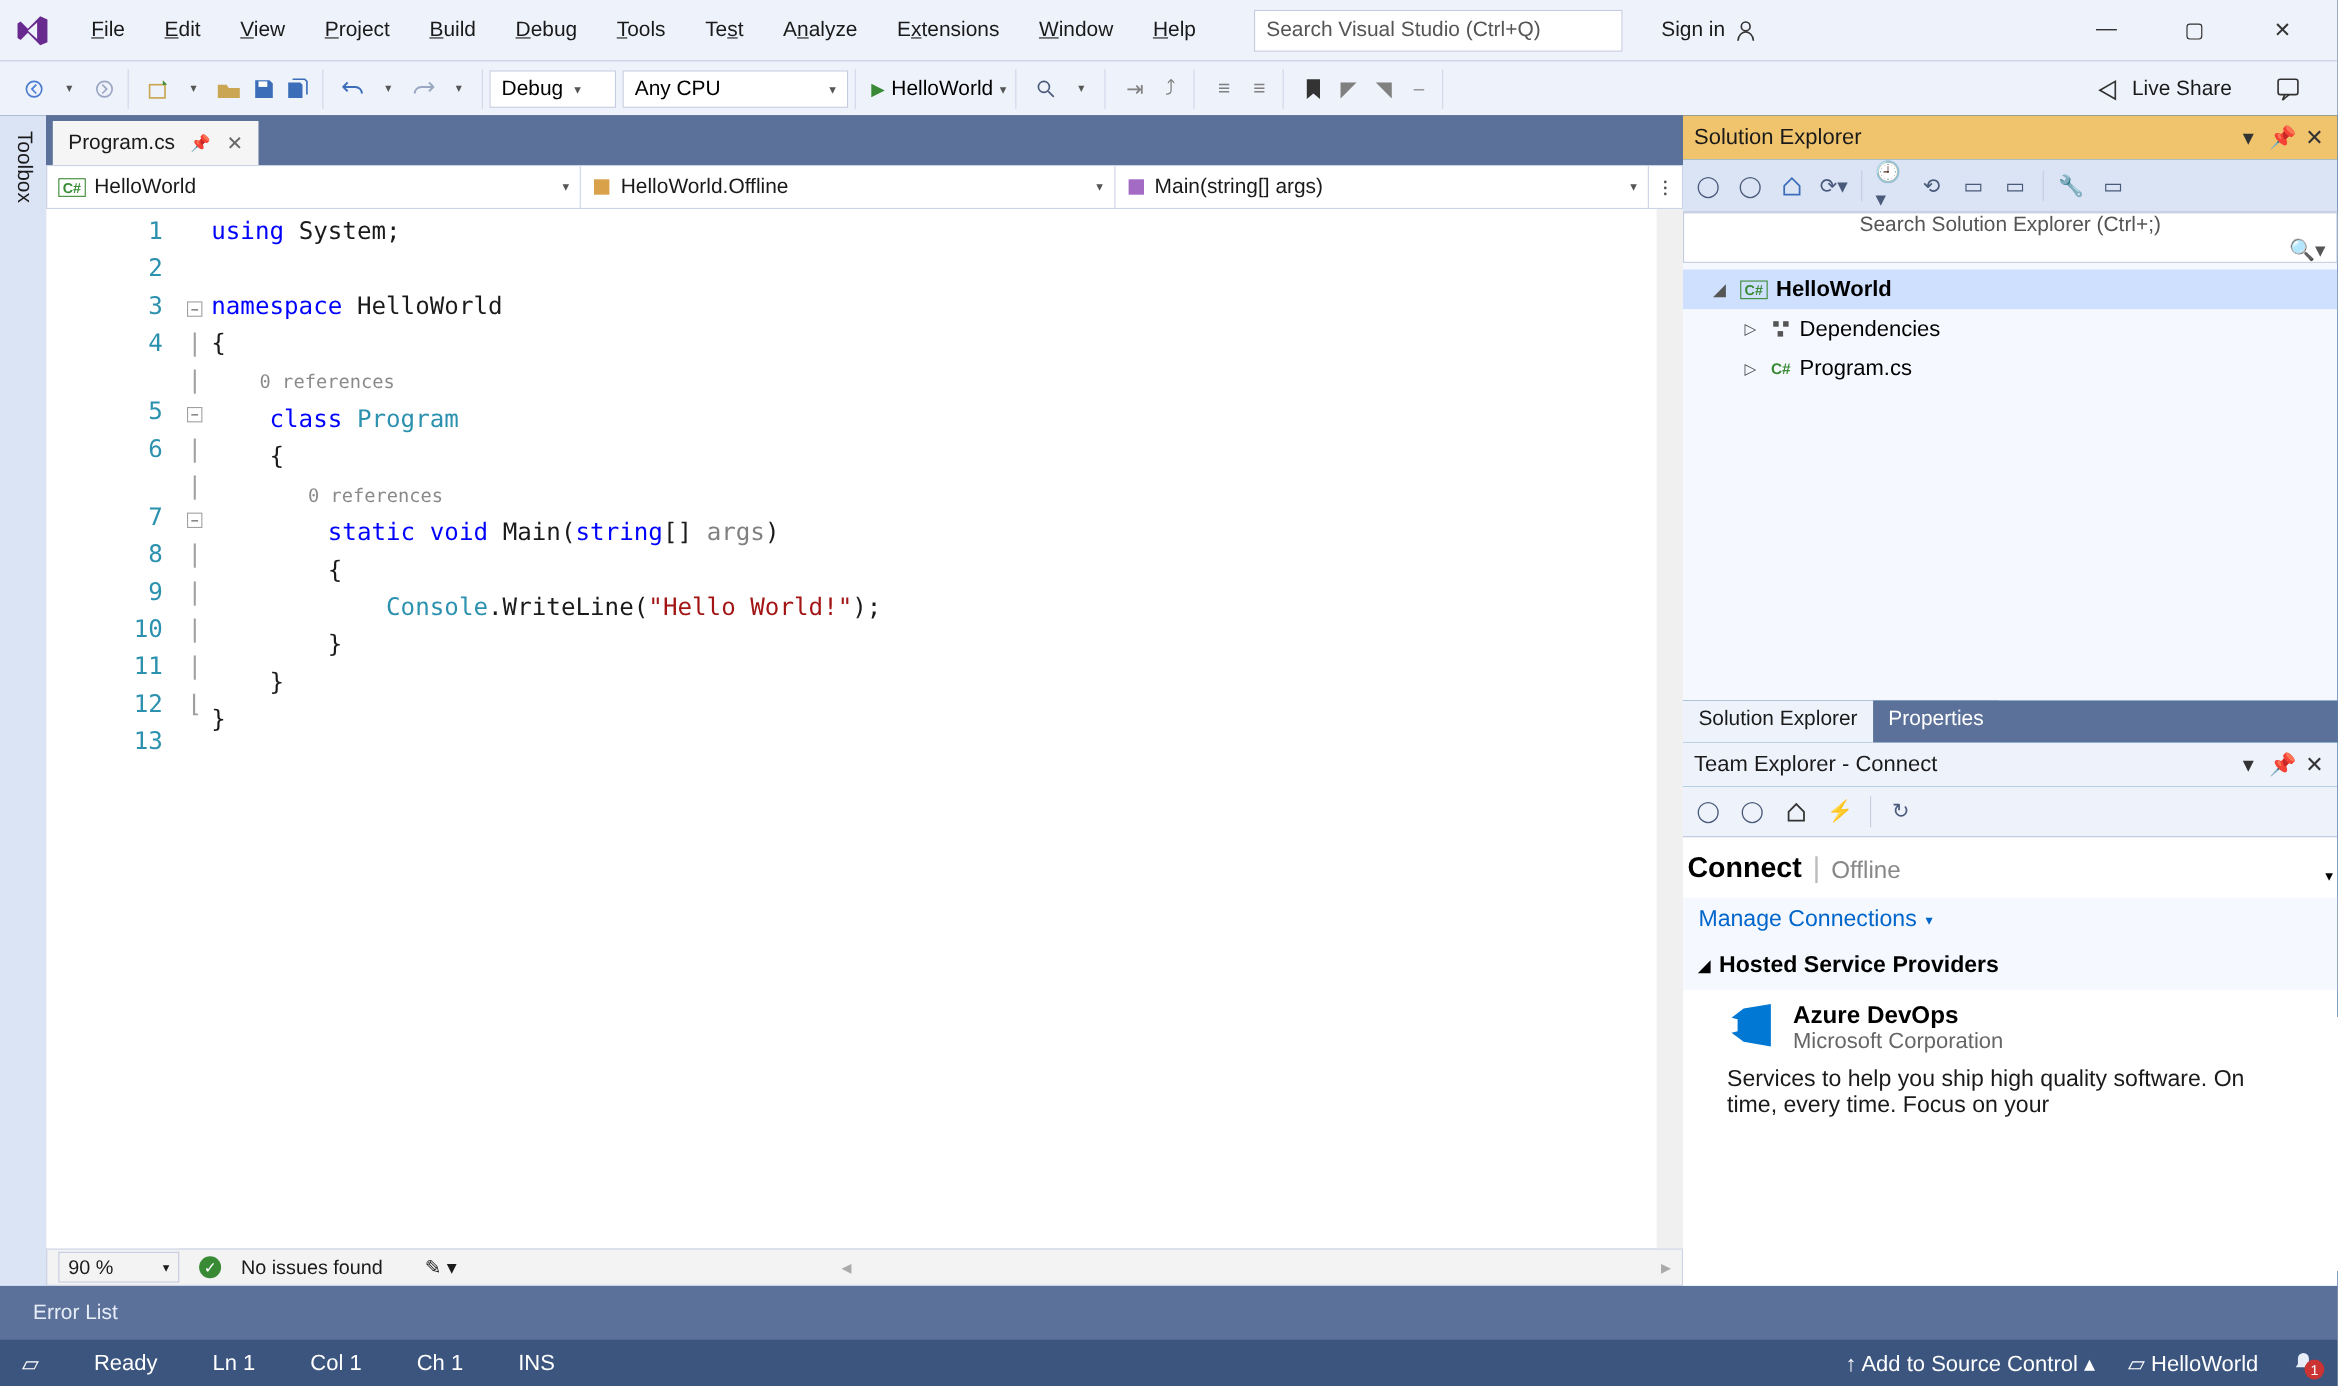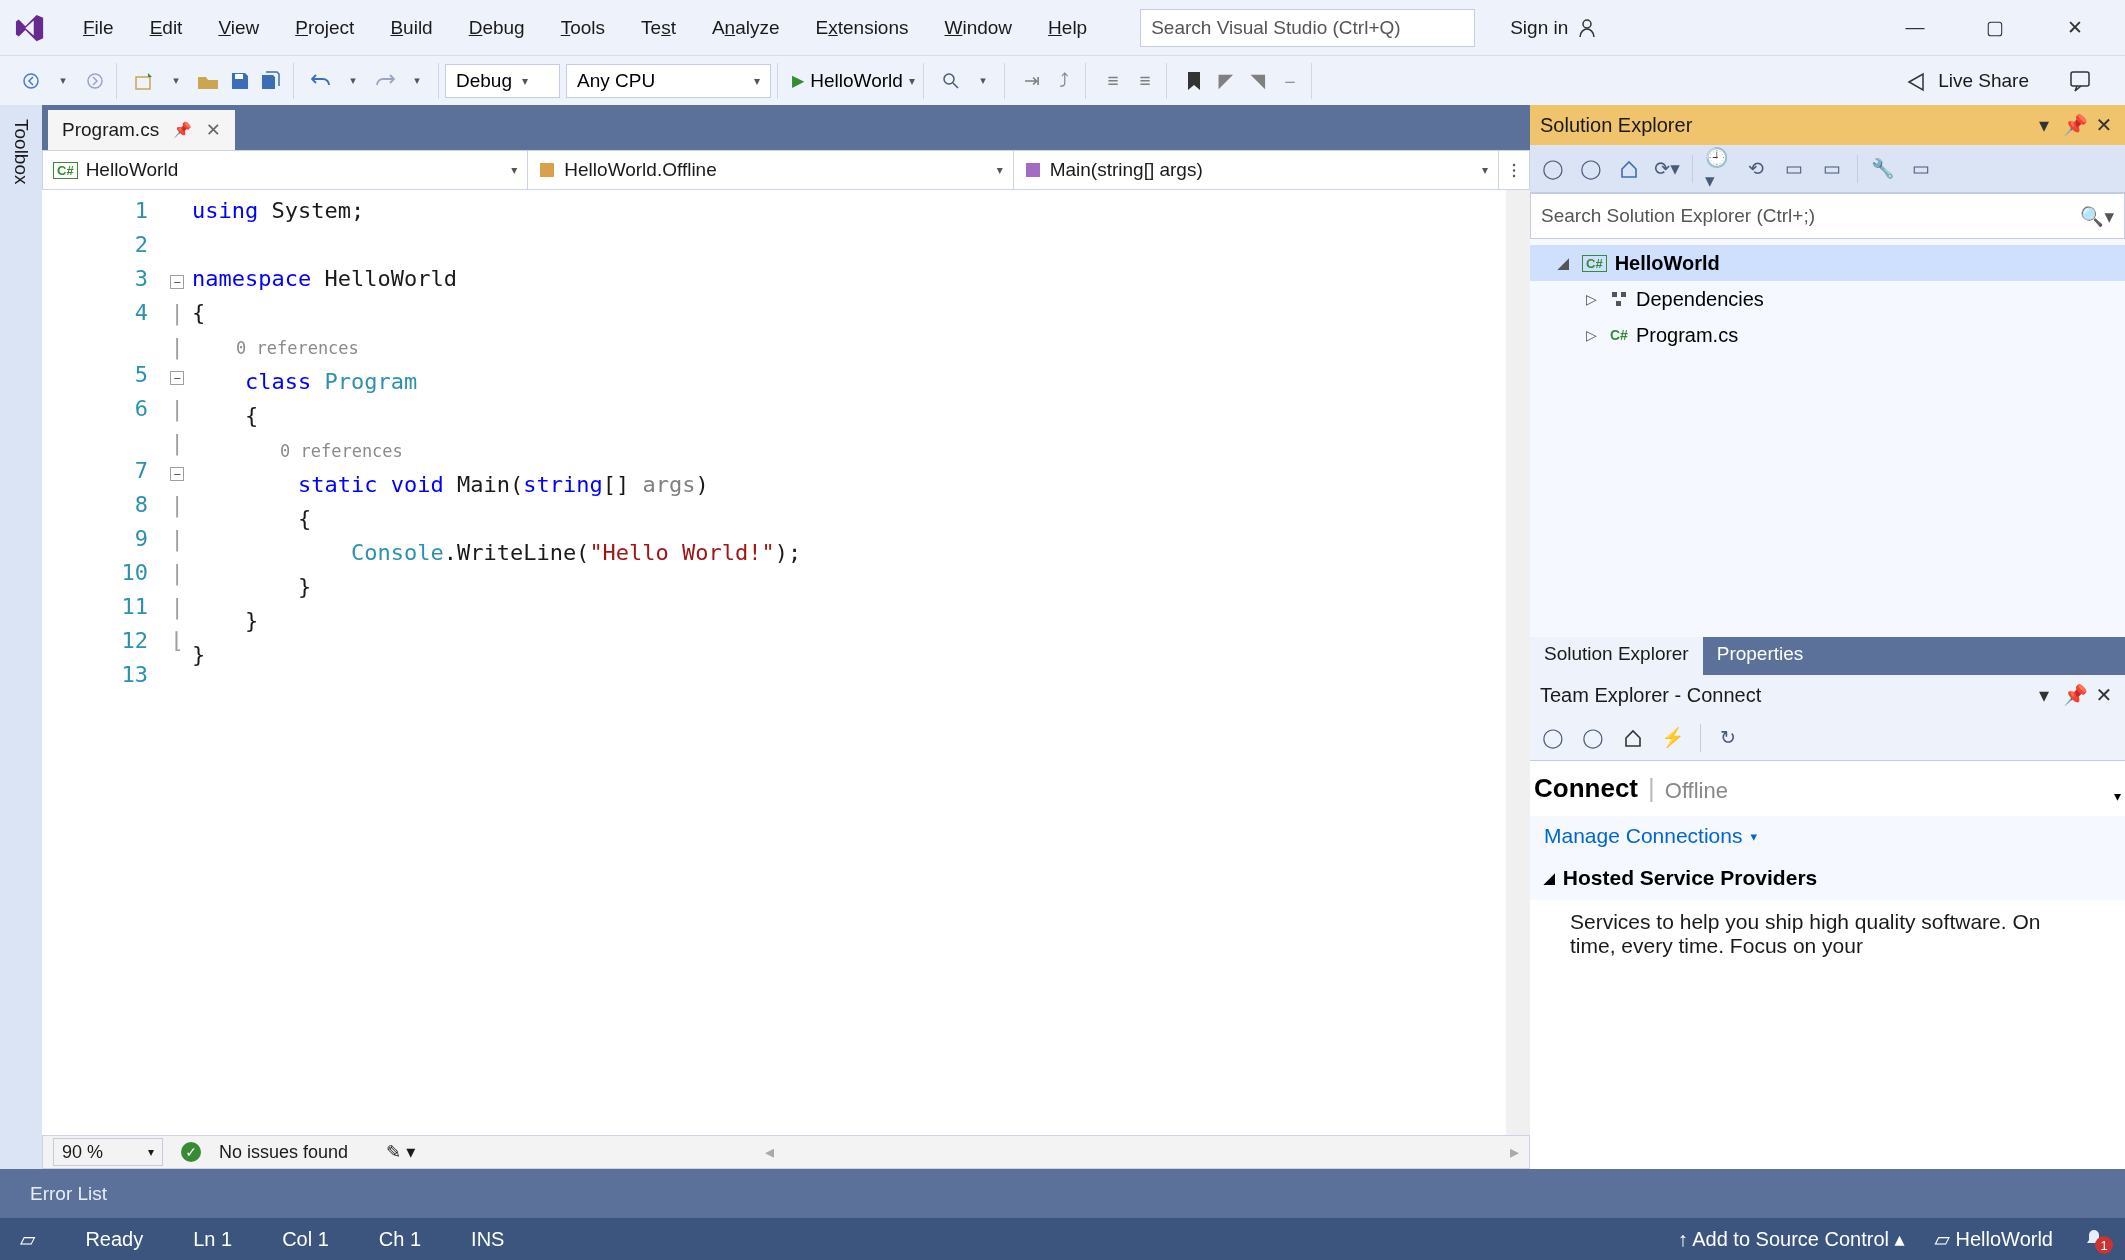--- a/index.html
+++ b/index.html
@@ -56,21 +56,21 @@
 
   .rightcol { width: 595px; display: flex; flex-direction: column; background: #0369a1; }
   .panel-head { height: 40px; display: flex; align-items: center; padding: 0 10px; gap: 8px; font-size: 20px; }
   .panel-head.orange { background: #f0c36d; color: #1a1a1a; }
   .panel-head.gray { background: #eef2fb; color: #1a1a1a; }
   .panel-head .spacer { flex: 1; }
   .head-icon { width: 22px; text-align: center; color: #333; }
   .panel-toolbar { height: 48px; background: #dbe4f5; display: flex; align-items: center; padding: 0 10px; gap: 12px; border-bottom: 1px solid #c5cbe0; }
   .ptb-icon { width: 26px; height: 26px; display: flex; align-items: center; justify-content: center; color: #4a5a7a; }
   .ptb-sep { width: 1px; height: 28px; background: #c5cbe0; }
-  .search-row { height: 46px; background: #fff; border: 1px solid #c5cbe0; margin: 0; display: flex; align-items: center; padding: 0 10px; color: #555; }
+  .search-row { height: 46px; background: #fff; border: 1px solid #c5cbe0; margin: 0; display: flex; align-items: center; padding: 0 10px; color: #555; flex-direction: column; }
   .tree { background: #f5f8ff; flex: 1; padding: 6px 0; overflow: auto; font-size: 20px; }
   .tree-row { display: flex; align-items: center; height: 36px; padding-left: 14px; gap: 8px; }
   .tree-row.sel { background: #cfe0ff; font-weight: 600; }
   .tri { width: 16px; display: inline-block; color: #555; font-size: 14px; }
   .cs-badge { border: 1px solid #388a34; color: #388a34; font-size: 13px; padding: 0 3px; font-weight: 700; }
   .tabs-bottom { height: 38px; background: #5b7199; display: flex; align-items: stretch; }
   .tabbot { padding: 6px 14px; color: #fff; background: #5b7199; }
   .tabbot.active { background: #eef2fb; color: #1a1a1a; }
 
   .team-body { flex: 1; background: #fff; display: flex; flex-direction: column; overflow: hidden; }
@@ -431,20 +431,29 @@
           <span style="margin-left:auto;font-size:14px">▾</span>
         </div>
         <div class="links-row">
           <span>Manage Connections</span>
           <span style="font-size:13px;color:#0066cc">▾</span>
         </div>
         <div class="hosted">
           <span style="font-size:14px">◢</span>
           <span>Hosted Service Providers</span>
         </div>
+        <div class="devops">
+          <svg class="devops-icon" viewBox="0 0 32 32">
+              <path fill="#0078d4" d="M3 11l8-6 18-3v28l-18-3-8-6 4-1V12z"></path>
+            </svg>
+          <div>
+            <div class="devops-title">Azure DevOps</div>
+            <div class="devops-sub">Microsoft Corporation</div>
+          </div>
+        </div>
         <div class="devops-desc">Services to help you ship high quality software. On time, every time. Focus on your</div>
       </div>
     </div>
   </div>
 </div>
 
 <div class="bottombar">
   <span>Error List</span>
 </div>
 

